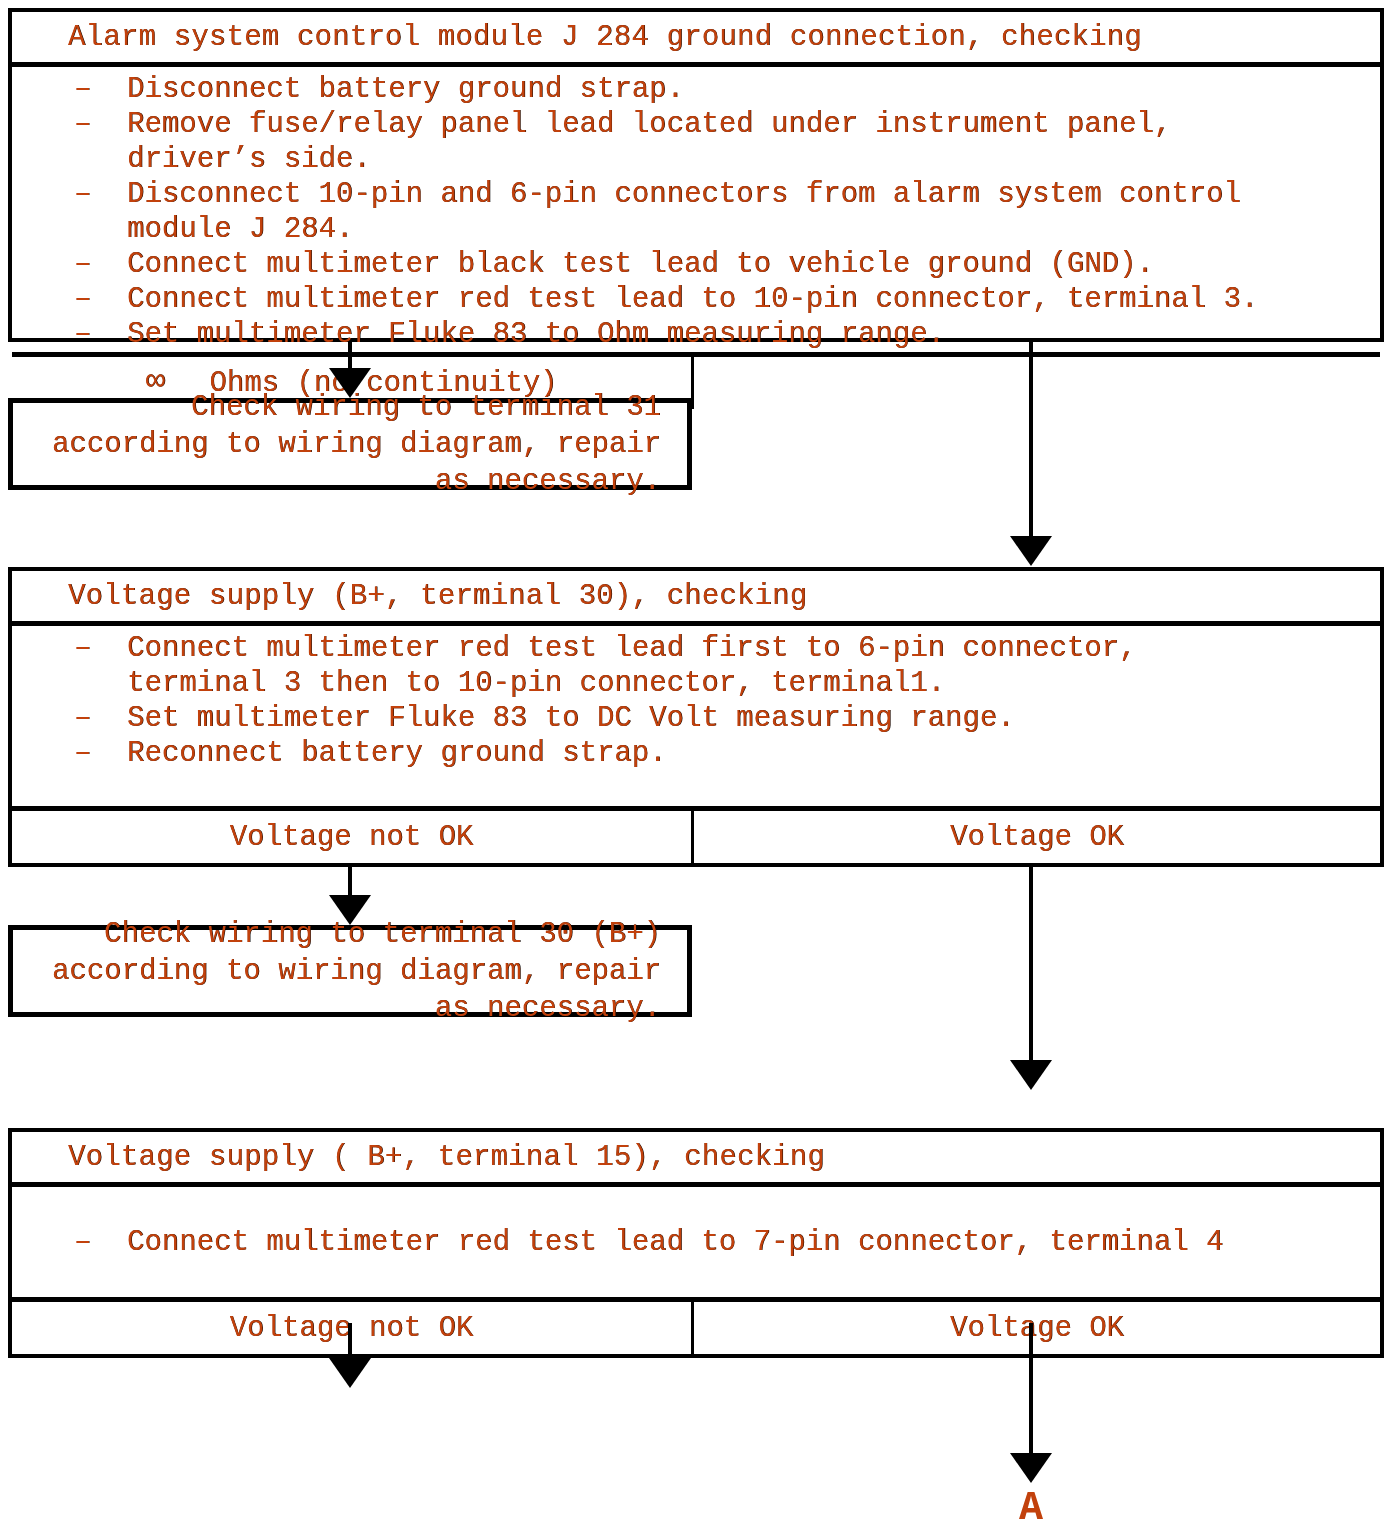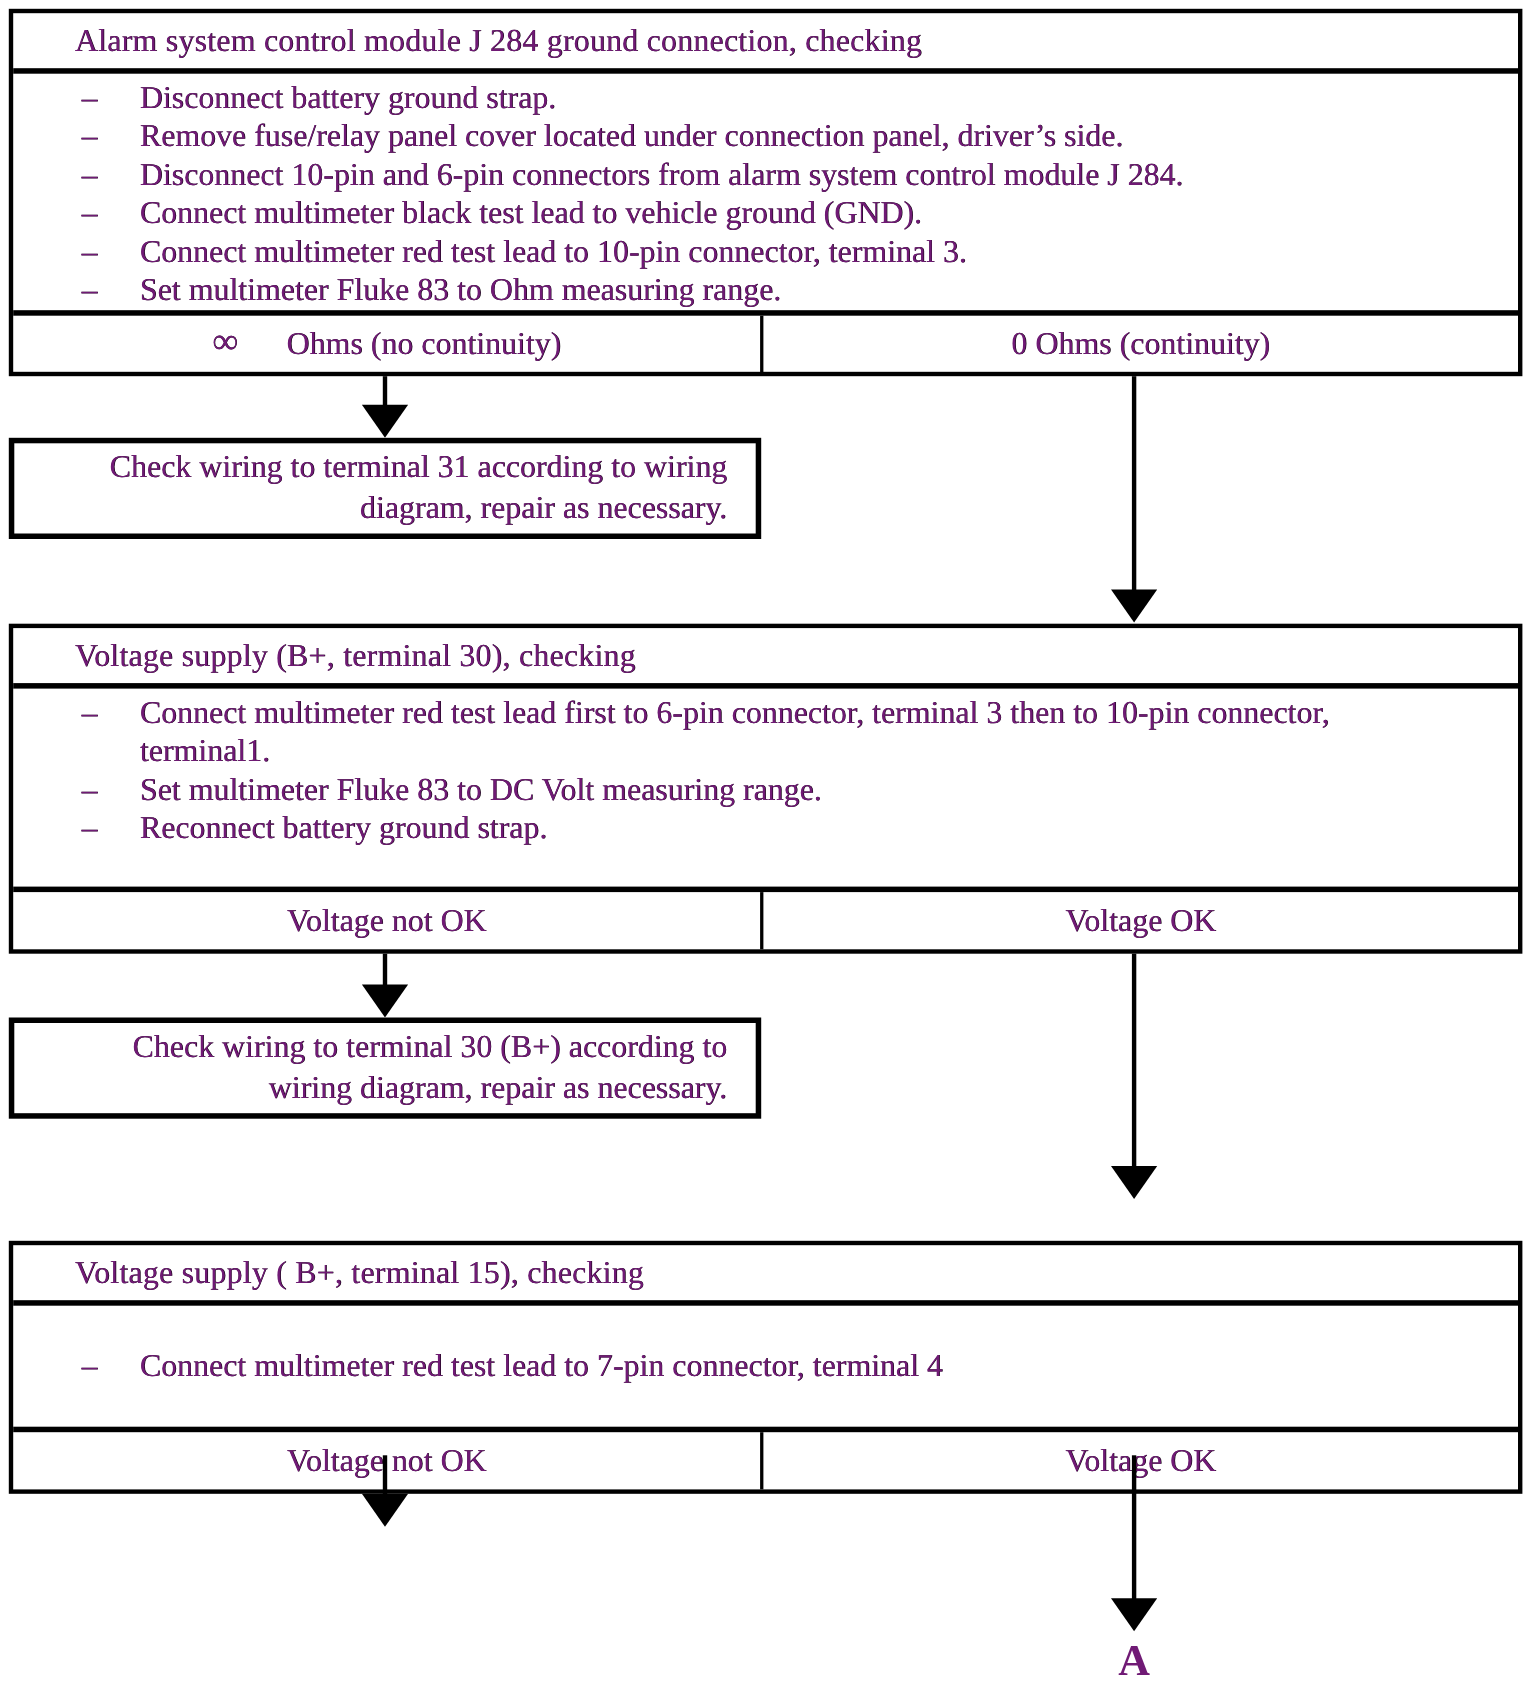--- a/index.html
+++ b/index.html
@@ -1,22 +1,22 @@
 <!DOCTYPE html>
 <html><head>
 <meta charset="utf-8">
 <style>
   * { margin:0; padding:0; box-sizing:border-box; }
   html,body { background:#ffffff; }
   .canvas {
     position:relative;
     width:1392px; height:1532px;
     background:#ffffff;
-    font-family:Liberation Serif, serif;
-    color:#701a75;
+    font-family:Liberation Mono, monospace;
+    color:#c2410c;
     overflow:hidden;
   }
   .panel {
     position:absolute; left:8px; width:1376px;
     border:4px solid #000;
     background:#fff;
     display:flex; flex-direction:column;
   }
   .panel-title {
     height:55px; flex:none;
@@ -84,21 +84,21 @@
     <header class="panel-title">
       <span>Alarm system control module J 284 ground connection, checking</span>
     </header>
     <div class="panel-body">
       <div class="step">
         <span class="dash">–</span>
         <span class="step-text">Disconnect battery ground strap.</span>
       </div>
       <div class="step">
         <span class="dash">–</span>
-        <span class="step-text">Remove fuse/relay panel cover located under connection panel, driver’s side.</span>
+        <span class="step-text">Remove fuse/relay panel lead located under instrument panel, driver’s side.</span>
       </div>
       <div class="step">
         <span class="dash">–</span>
         <span class="step-text">Disconnect 10-pin and 6-pin connectors from alarm system control module J 284.</span>
       </div>
       <div class="step">
         <span class="dash">–</span>
         <span class="step-text">Connect multimeter black test lead to vehicle ground (GND).</span>
       </div>
       <div class="step">
@@ -109,23 +109,20 @@
         <span class="dash">–</span>
         <span class="step-text">Set multimeter Fluke 83 to Ohm measuring range.</span>
       </div>
     </div>
     <div class="decision">
       <div class="cell cell-left">
         <span class="inf">∞</span>
         <span>Ohms (no continuity)</span>
       </div>
       <div class="vdiv"></div>
-      <div class="cell cell-right">
-        <span>0 Ohms (continuity)</span>
-      </div>
     </div>
   </section>
 
   <div class="vline" style="left:348px; top:342px; height:28px;"></div>
   <div class="ahead" style="left:329px; top:368px;"></div>
   <div class="vline" style="left:1029px; top:342px; height:196px;"></div>
   <div class="ahead" style="left:1010px; top:536px;"></div>
 
   <div class="result-box" style="top:398px; height:92px;">
     <span>Check wiring to terminal 31 according to wiring diagram, repair as necessary.</span>

